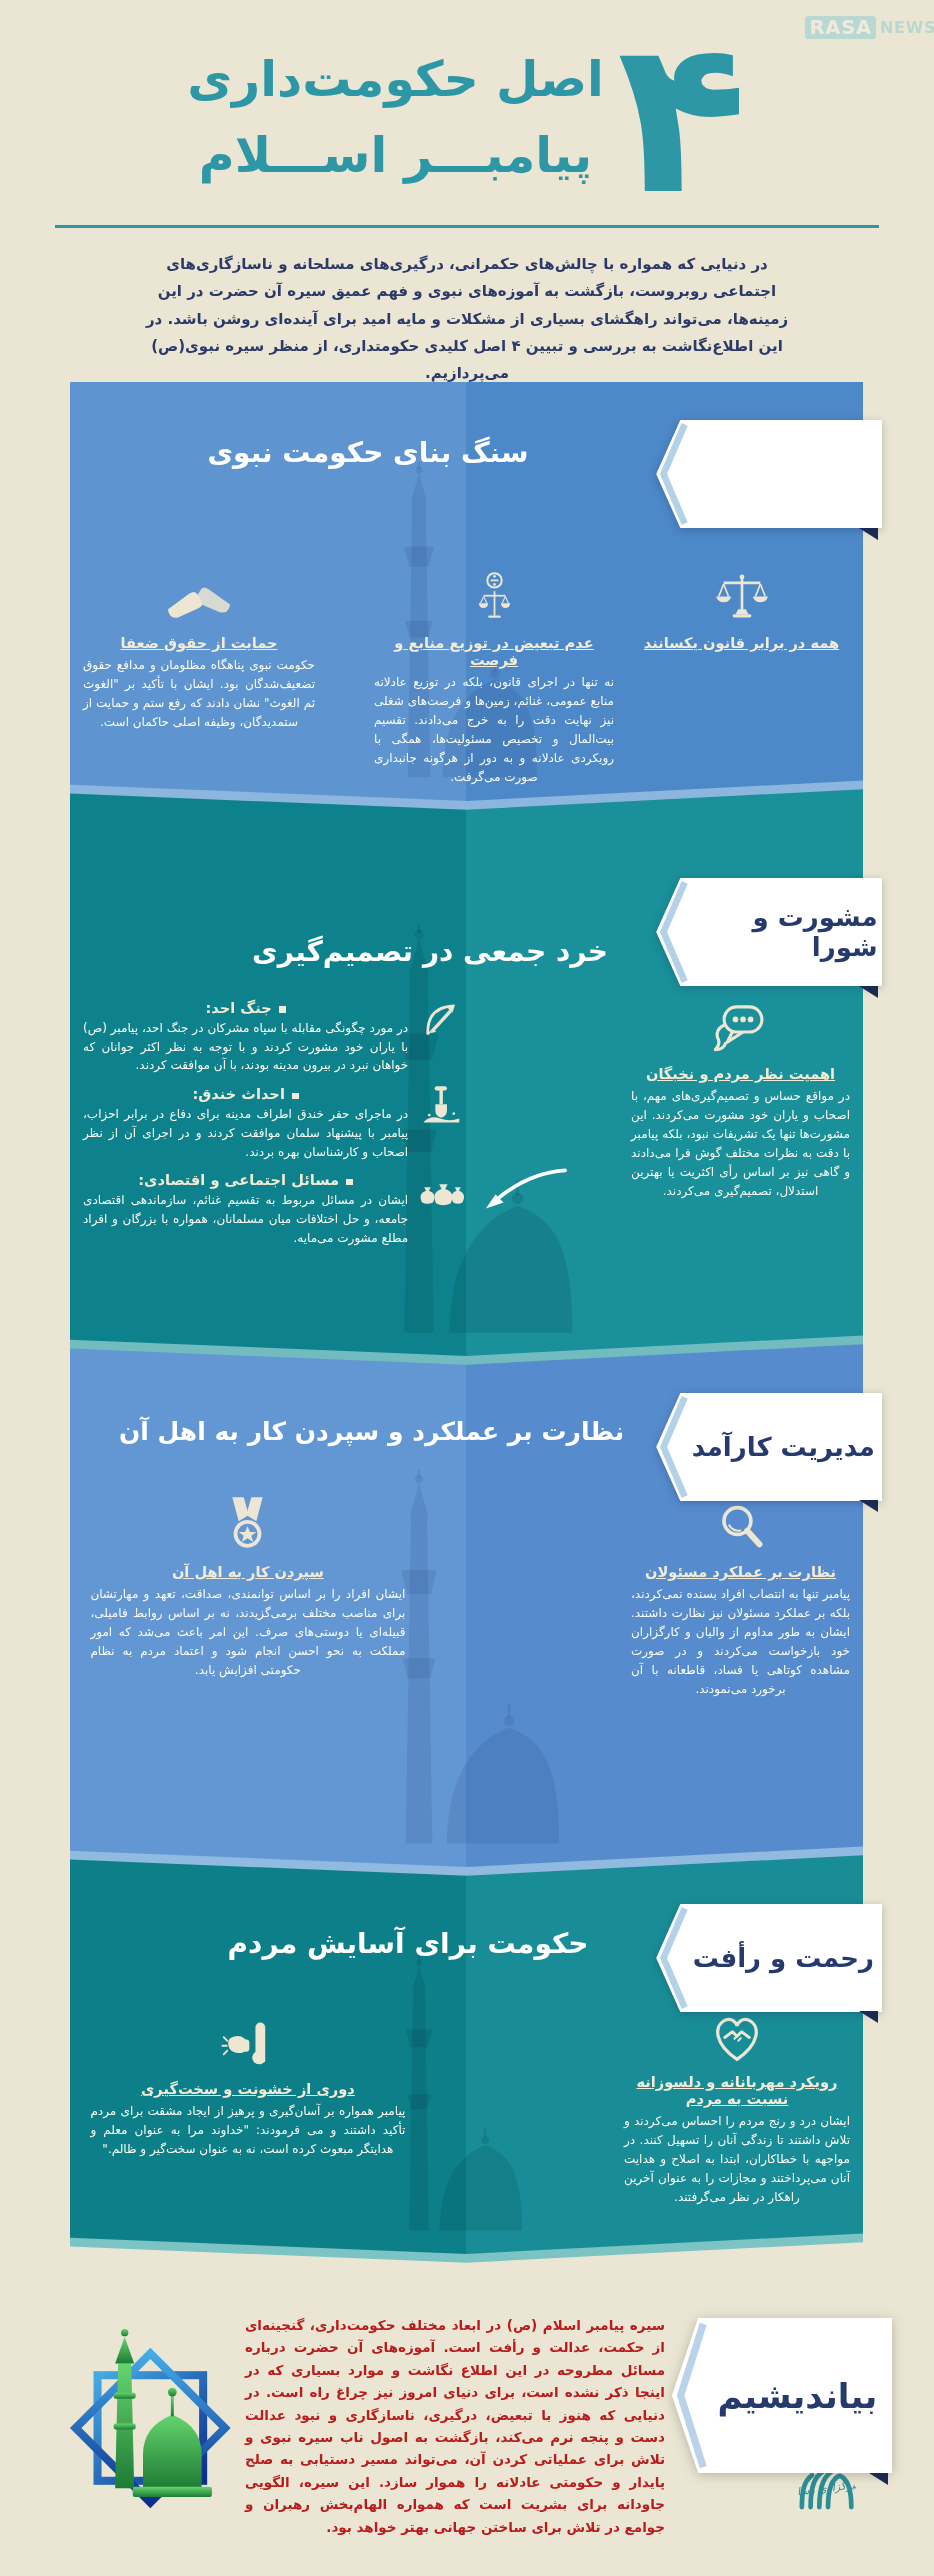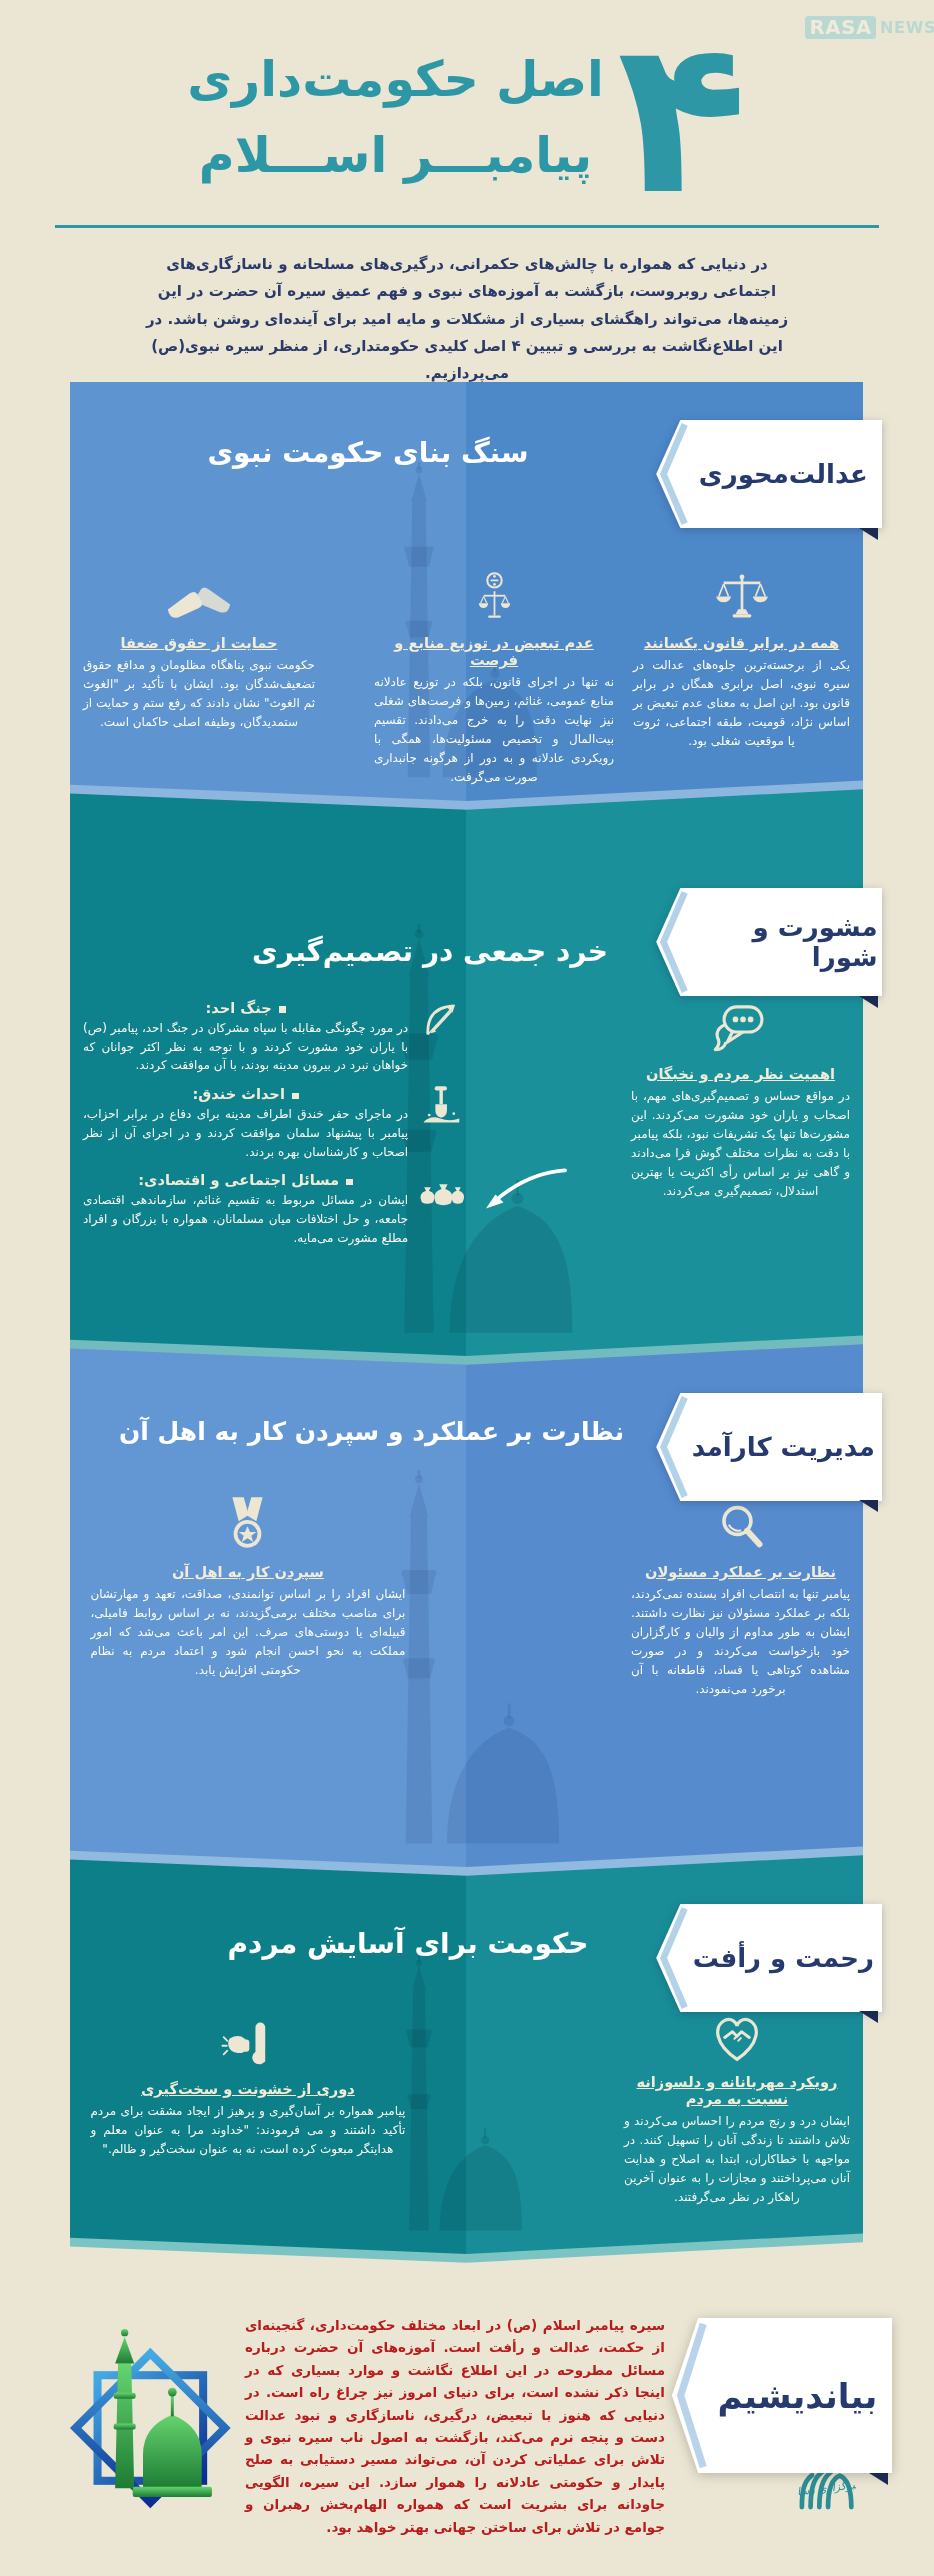--- a/index.html
+++ b/index.html
@@ -114,21 +114,20 @@
             <circle cx="345" cy="376" r="8"></circle>
             <rect x="343" y="350" width="4" height="22"></rect>
       </g>
         </svg>
     </div>
     <div class="badge" style="top:38px;">
       <svg class="bg" viewBox="0 0 312 148" preserveAspectRatio="none">
         <polygon points="36,0 312,0 312,148 36,148 3,74" fill="#ffffff"></polygon>
         <polyline points="42,6 13,74 42,142" fill="none" stroke="#b3d2e8" stroke-width="9"></polyline>
       </svg>
-      <span class="lbl">عدالت‌محوری</span>
       <span class="fold"></span>
     </div>
     <div class="sub">سنگ بنای حکومت نبوی</div>
 
     <div id="sec1-cols">
       <div class="c1">
         <div class="col-icon">
           <svg width="54" height="54" viewBox="0 0 100 100">
             <g stroke="#ece6d2" fill="none" stroke-width="5">
                 <line x1="50" y1="14" x2="50" y2="78"></line>
@@ -143,21 +142,20 @@
             <g fill="#ece6d2">
                 <circle cx="50" cy="11" r="4.5"></circle>
                 <path d="M2,47 A14.5,14.5 0 0 0 30,47 Z"></path>
                 <path d="M70,47 A14.5,14.5 0 0 0 98,47 Z"></path>
                 <polygon points="43,71 57,71 62,80 38,80"></polygon>
                 <rect x="33" y="80" width="34" height="6" rx="2"></rect>
               </g>
           </svg>
         </div>
         <div class="col-title">همه در برابر قانون یکسانند</div>
-        <div class="col-body">یکی از برجسته‌ترین جلوه‌های عدالت در سیره نبوی، اصل برابری همگان در برابر قانون بود. این اصل به معنای عدم تبعیض بر اساس نژاد، قومیت، طبقه اجتماعی، ثروت یا موقعیت شغلی بود.</div>
       </div>
       <div class="c2">
         <div class="col-icon">
           <svg width="45" height="55" viewBox="0 0 100 120">
             <circle cx="50" cy="22" r="16" fill="none" stroke="#ece6d2" stroke-width="4.5"></circle>
             <g fill="#ece6d2">
                 <rect x="41" y="20" width="18" height="4" rx="2"></rect>
                 <circle cx="50" cy="13" r="3"></circle>
                 <circle cx="50" cy="31" r="3"></circle>
               </g>
@@ -220,21 +218,21 @@
             <polygon points="188,291 232,291 227,312 193,312"></polygon>
             <polygon points="196,70 224,70 210,20"></polygon>
             <circle cx="210" cy="14" r="6"></circle>
             <rect x="208" y="0" width="4" height="12"></rect>
         <path d="M252,560 C252,460 292,406 345,386 C400,406 420,450 420,560 Z"></path>
             <circle cx="345" cy="376" r="8"></circle>
             <rect x="343" y="350" width="4" height="22"></rect>
       </g>
         </svg>
     </div>
-    <div class="badge" style="top:58px;margin-top:10px;">
+    <div class="badge" style="top:58px;">
       <svg class="bg" viewBox="0 0 312 148" preserveAspectRatio="none">
         <polygon points="36,0 312,0 312,148 36,148 3,74" fill="#ffffff"></polygon>
         <polyline points="42,6 13,74 42,142" fill="none" stroke="#b3d2e8" stroke-width="9"></polyline>
       </svg>
       <span class="lbl">مشورت و شورا</span>
       <span class="fold"></span>
     </div>
     <div class="sub">خرد جمعی در تصمیم‌گیری</div>
 
     <div id="sec2-highlight">

